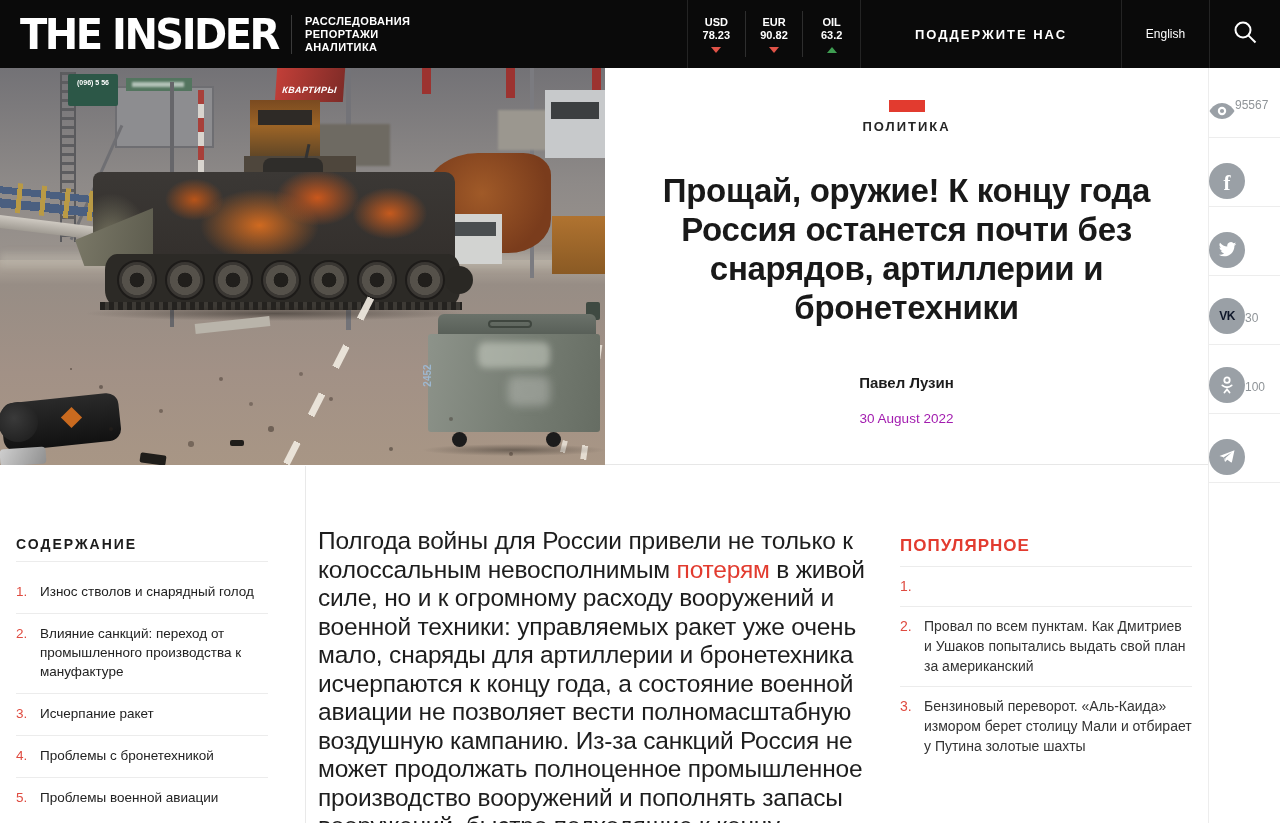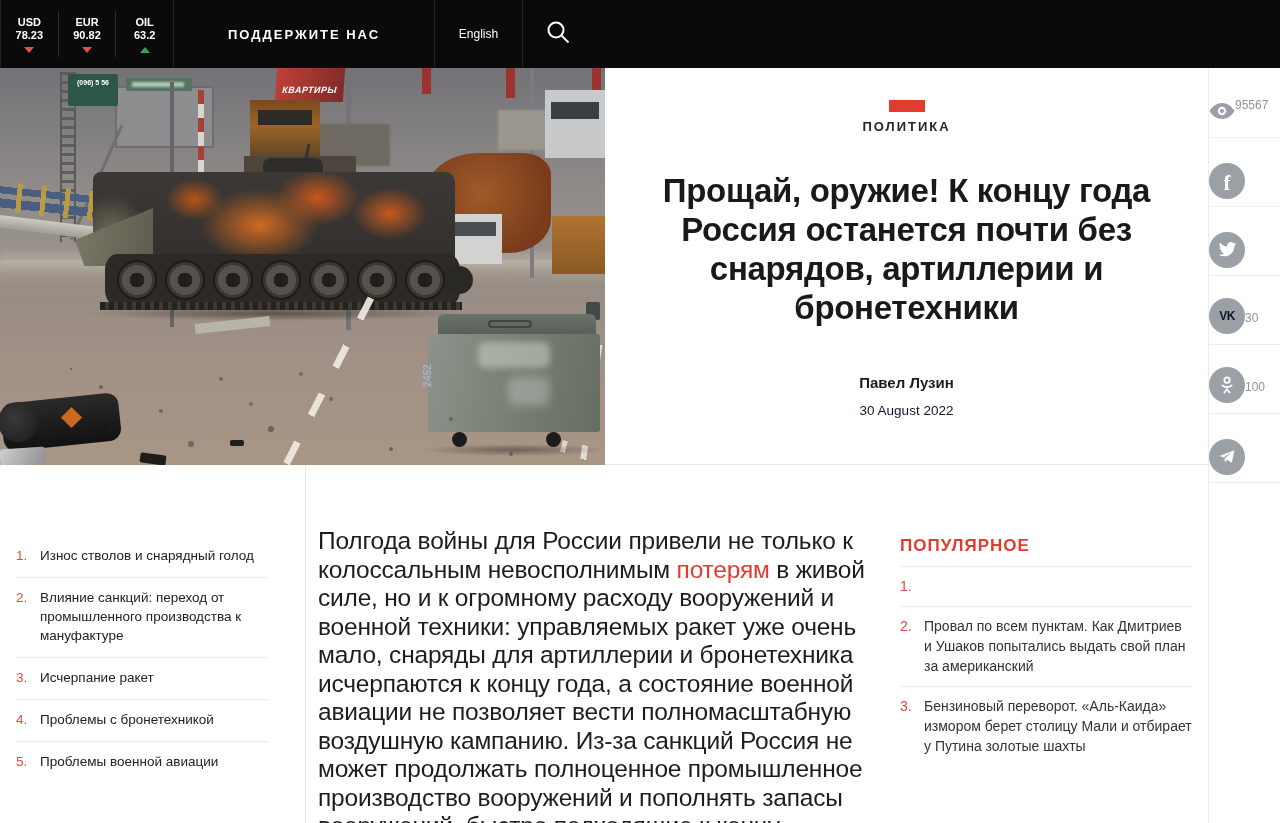--- a/index.html
+++ b/index.html
@@ -26,21 +26,21 @@
   .searchseg{width:70px;cursor:pointer;}
 
   
   .titleblock{position:absolute;left:605px;top:68px;width:603px;height:397px;background:#fff;
     border-bottom:1px solid #e7e7e7;text-align:center;box-sizing:border-box;}
   .kickerbar{width:36px;height:12px;background:#e23b2f;margin:32px auto 0;}
   .kicker{margin-top:7px;font-size:13px;font-weight:700;letter-spacing:2px;color:#262626;cursor:pointer;}
   .headline{width:500px;margin:53px auto 0;font-size:33px;line-height:39px;font-weight:700;
     color:#191919;letter-spacing:-.3px;}
   .author{margin-top:47px;font-size:15px;font-weight:700;color:#1c1c1c;cursor:pointer;}
-  .pubdate{margin-top:12px;font-size:13.5px;color:#0f172a;}
+  .pubdate{margin-top:20px;font-size:13.5px;color:#a21caf;}
 
   
   .rail{position:absolute;left:1208px;top:68px;width:71px;height:755px;border-left:1px solid #ededed;background:#fff;}
   .cell{height:69px;border-bottom:1px solid #ededed;display:flex;align-items:center;}
   .cell.pad{padding-top:17px;box-sizing:border-box;}
   .cell.pad2{padding-top:12px;box-sizing:border-box;}
   .soc-circle{width:36px;height:36px;border-radius:50%;background:#9aa0a6;display:flex;
     align-items:center;justify-content:center;cursor:pointer;flex:none;}
   .cnt{margin-top:4px;font-size:12px;color:#8f9498;}
   .views-icon{margin-top:20px;}
@@ -158,20 +158,28 @@
       120px 75px 0 2px rgba(45,35,28,.4),40px 60px 0 1px rgba(45,35,28,.45),
       380px 50px 0 1px rgba(45,35,28,.35),440px 85px 0 1px rgba(45,35,28,.4),
       180px 35px 0 1px rgba(45,35,28,.35),230px 5px 0 1px rgba(45,35,28,.35);}
 </style>
 </head>
 <body>
 
 <div id="app">
 
   <header class="hdr">
+    <div class="hdr-left">
+      <div class="logo">THE INSIDER</div>
+      <div class="tagline">
+        <span style="display:block">РАССЛЕДОВАНИЯ</span>
+        <span style="display:block">РЕПОРТАЖИ</span>
+        <span style="display:block">АНАЛИТИКА</span>
+      </div>
+    </div>
     <div class="seg rates">
       <div class="rate">
         <span class="lbl">USD</span>
         <span class="val">78.23</span>
         <span class="tri down"></span>
       </div>
       <div class="rate">
         <span class="lbl">EUR</span>
         <span class="val">90.82</span>
         <span class="tri down"></span>
@@ -322,20 +330,21 @@
         <svg width="18" height="18" viewBox="0 0 24 24" fill="#fff">
           <path d="M22 3 2 10.6l5.4 1.8 2 6.3 3-3.1 4.7 3.5c.6.4 1.3.1 1.5-.6L22 3zM7.8 12.2 18.5 5.6l-8.6 7.8-.4 3.4-1.7-4.6z"></path>
         </svg>
       </span>
     </div>
   </aside>
 
   <div class="vline"></div>
 
   <nav class="toc">
+    <h3>СОДЕРЖАНИЕ</h3>
     <ol>
       <li>
         <span class="num">1.</span>
         <span>Износ стволов и снарядный голод</span>
       </li>
       <li>
         <span class="num">2.</span>
         <span>Влияние санкций: переход от промышленного производства к мануфактуре</span>
       </li>
       <li>

